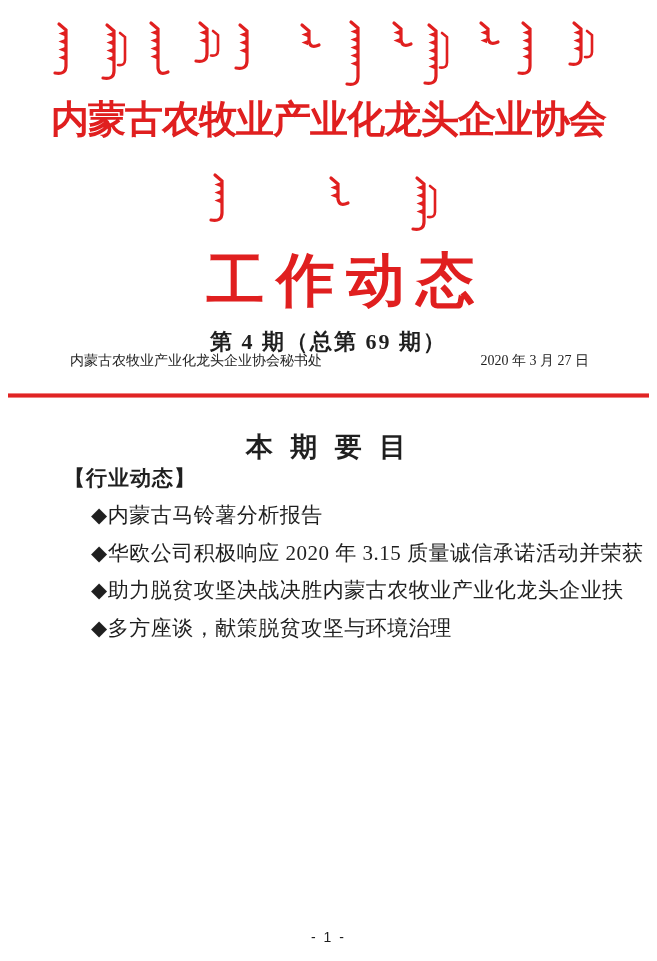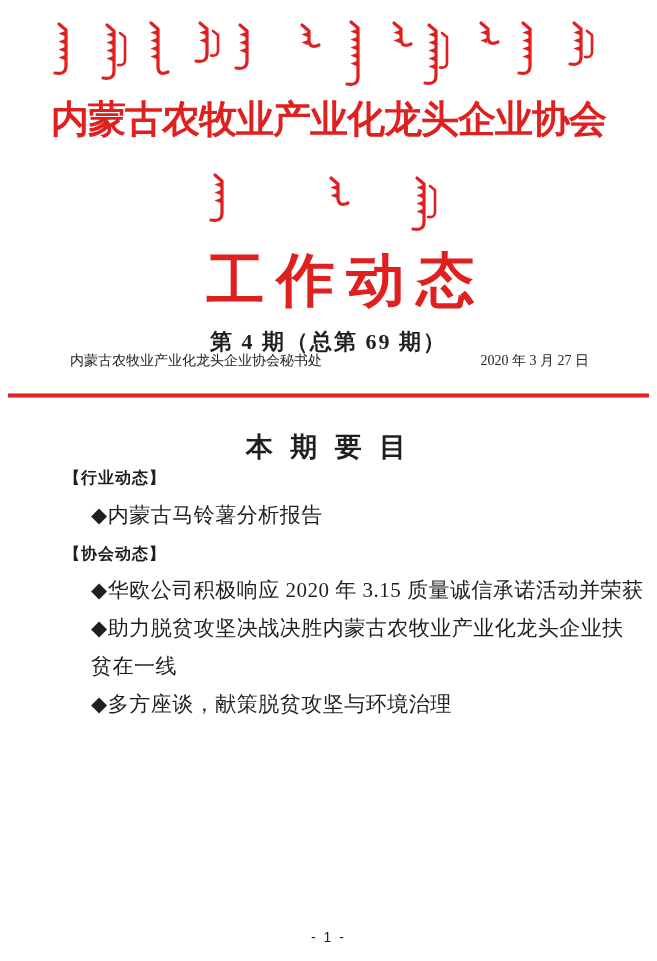--- a/index.html
+++ b/index.html
@@ -56,21 +56,21 @@
     position:absolute;left:0;top:429px;width:100%;
     text-align:center;
     font-size:27px;font-weight:700;
     letter-spacing:5px;
     font-family:"Liberation Sans","DejaVu Sans",sans-serif;
   }
   .toc-list{position:absolute;top:459px;left:64px;right:40px;}
   .toc-line{line-height:37.8px;white-space:nowrap;}
   .toc-entry.section .toc-line{
     font-family:"Liberation Sans","DejaVu Sans",sans-serif;
-    font-weight:700;font-size:16px;letter-spacing:1px;
+    font-weight:700;font-size:21px;letter-spacing:1px;
   }
   .toc-entry.item .toc-line{
     font-size:21px;letter-spacing:0.5px;
     font-family:"Liberation Serif","DejaVu Serif",serif;
     margin-left:27px;
   }
   .page-number{
     position:absolute;left:0;top:929px;width:100%;
     text-align:center;font-size:14px;letter-spacing:2px;
     font-family:"Liberation Sans","DejaVu Sans",sans-serif;
@@ -137,29 +137,25 @@
 
   <div class="toc-heading">本 期 要 目</div>
 
   <div id="toc-list" class="toc-list">
       <div class="toc-entry section">
         <div class="toc-line">【行业动态】</div>
       </div>
       <div class="toc-entry item">
         <div class="toc-line">◆内蒙古马铃薯分析报告</div>
       </div>
-      <div class="toc-entry section">
-        <div class="toc-line">【协会动态】</div>
-      </div>
       <div class="toc-entry item">
         <div class="toc-line">◆华欧公司积极响应 2020 年 3.15 质量诚信承诺活动并荣获</div>
       </div>
       <div class="toc-entry item">
         <div class="toc-line">◆助力脱贫攻坚决战决胜内蒙古农牧业产业化龙头企业扶</div>
-        <div class="toc-line">贫在一线</div>
       </div>
       <div class="toc-entry item">
         <div class="toc-line">◆多方座谈，献策脱贫攻坚与环境治理</div>
       </div>
     </div>
 
   <div class="page-number">- 1 -</div>
 
 </div>
 

